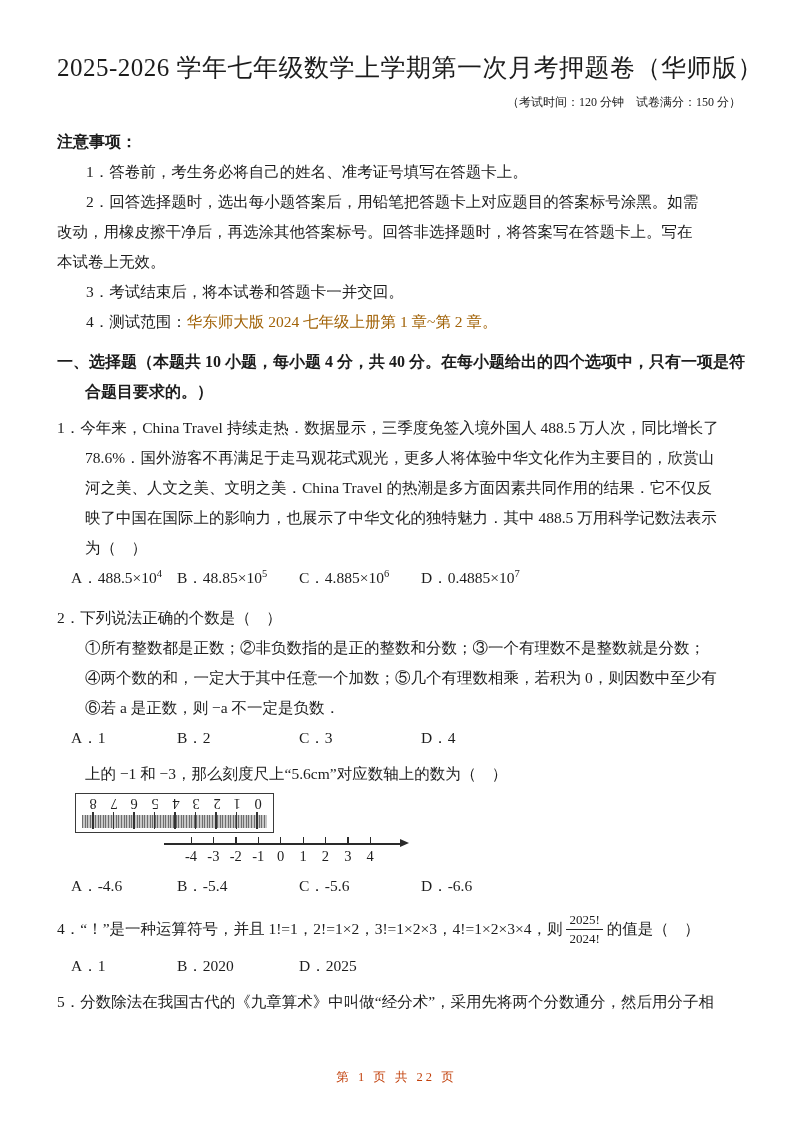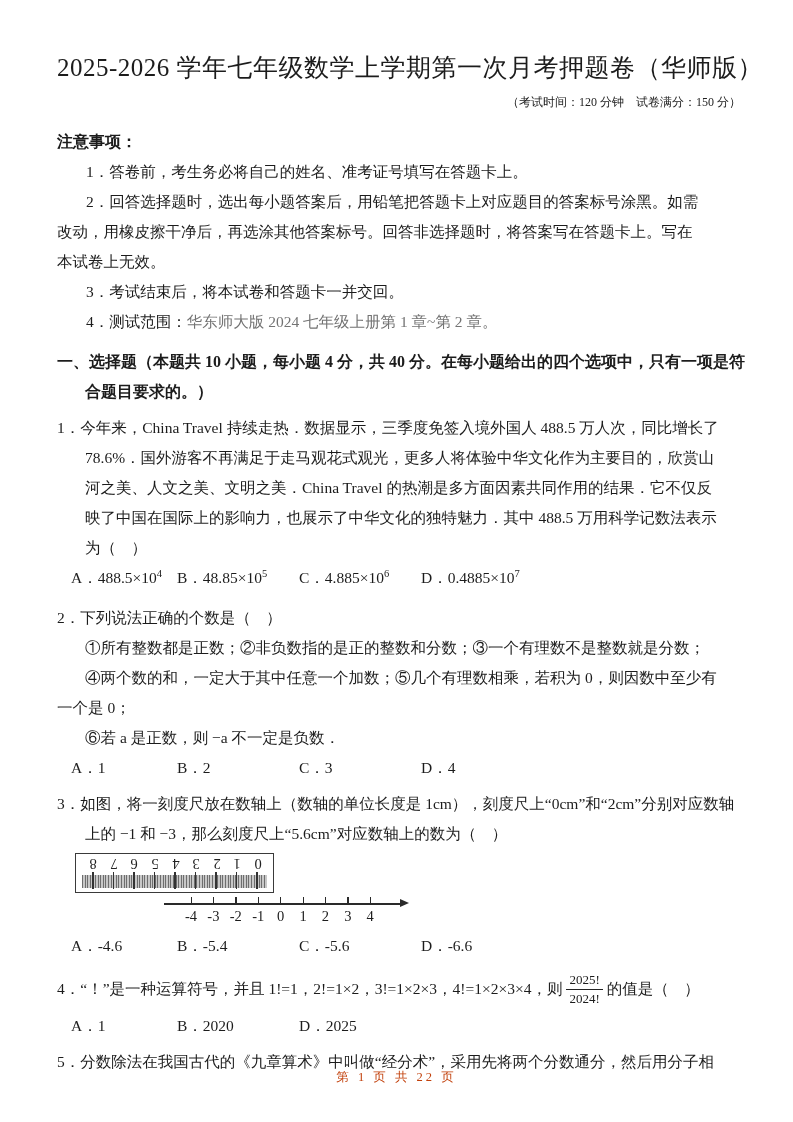--- a/index.html
+++ b/index.html
@@ -88,21 +88,21 @@
     <div class="title">2025-2026 学年七年级数学上学期第一次月考押题卷（华师版）</div>
     <div class="subtitle">（考试时间：120 分钟　试卷满分：150 分）</div>
 
     <div class="line bold notices-heading">注意事项：</div>
     <div class="line indent2">1．答卷前，考生务必将自己的姓名、准考证号填写在答题卡上。</div>
     <div class="line indent2">2．回答选择题时，选出每小题答案后，用铅笔把答题卡上对应题目的答案标号涂黑。如需</div>
     <div class="line">改动，用橡皮擦干净后，再选涂其他答案标号。回答非选择题时，将答案写在答题卡上。写在</div>
     <div class="line">本试卷上无效。</div>
     <div class="line indent2">3．考试结束后，将本试卷和答题卡一并交回。</div>
     <div class="line indent2">
-      <span>4．测试范围：</span><span class="red" style="color: #737373;">华东师大版 2024 七年级上册第 1 章~第 2 章。</span>
+      <span>4．测试范围：</span><span class="red" style="color: #a16207;">华东师大版 2024 七年级上册第 1 章~第 2 章。</span>
     </div>
 
     <div class="sec">
       <div class="line bold">一、选择题（本题共 10 小题，每小题 4 分，共 40 分。在每小题给出的四个选项中，只有一项是符</div>
       <div class="line bold indent">合题目要求的。）</div>
     </div>
 
     <div class="q">
       <div class="line">1．今年来，China Travel 持续走热．数据显示，三季度免签入境外国人 488.5 万人次，同比增长了</div>
       <div class="line indent">78.6%．国外游客不再满足于走马观花式观光，更多人将体验中华文化作为主要目的，欣赏山</div>
@@ -114,32 +114,30 @@
         <span class="opt"><span>B．</span><span>48.85×10</span><sup>5</sup></span>
         <span class="opt"><span>C．</span><span>4.885×10</span><sup>6</sup></span>
         <span class="opt"><span>D．</span><span>0.4885×10</span><sup>7</sup></span>
       </div>
     </div>
 
     <div class="q q2">
       <div class="line">2．下列说法正确的个数是（　）</div>
       <div class="line indent">①所有整数都是正数；②非负数指的是正的整数和分数；③一个有理数不是整数就是分数；</div>
       <div class="line indent">④两个数的和，一定大于其中任意一个加数；⑤几个有理数相乘，若积为 0，则因数中至少有</div>
-      <div class="line">一个是 0；</div>
       <div class="line indent">⑥若 a 是正数，则 −a 不一定是负数．</div>
       <div class="options">
         <span class="opt"><span>A．</span><span>1</span></span>
         <span class="opt"><span>B．</span><span>2</span></span>
         <span class="opt"><span>C．</span><span>3</span></span>
         <span class="opt"><span>D．</span><span>4</span></span>
       </div>
     </div>
 
     <div class="q">
-      <div class="line">3．如图，将一刻度尺放在数轴上（数轴的单位长度是 1cm），刻度尺上“0cm”和“2cm”分别对应数轴</div>
       <div class="line indent">上的 −1 和 −3，那么刻度尺上“5.6cm”对应数轴上的数为（　）</div>
 
       <div class="figure">
         <div class="ruler">
           <div class="ruler-digits">
               <span class="ruler-digit">8</span>
               <span class="ruler-digit">7</span>
               <span class="ruler-digit">6</span>
               <span class="ruler-digit">5</span>
               <span class="ruler-digit">4</span>

